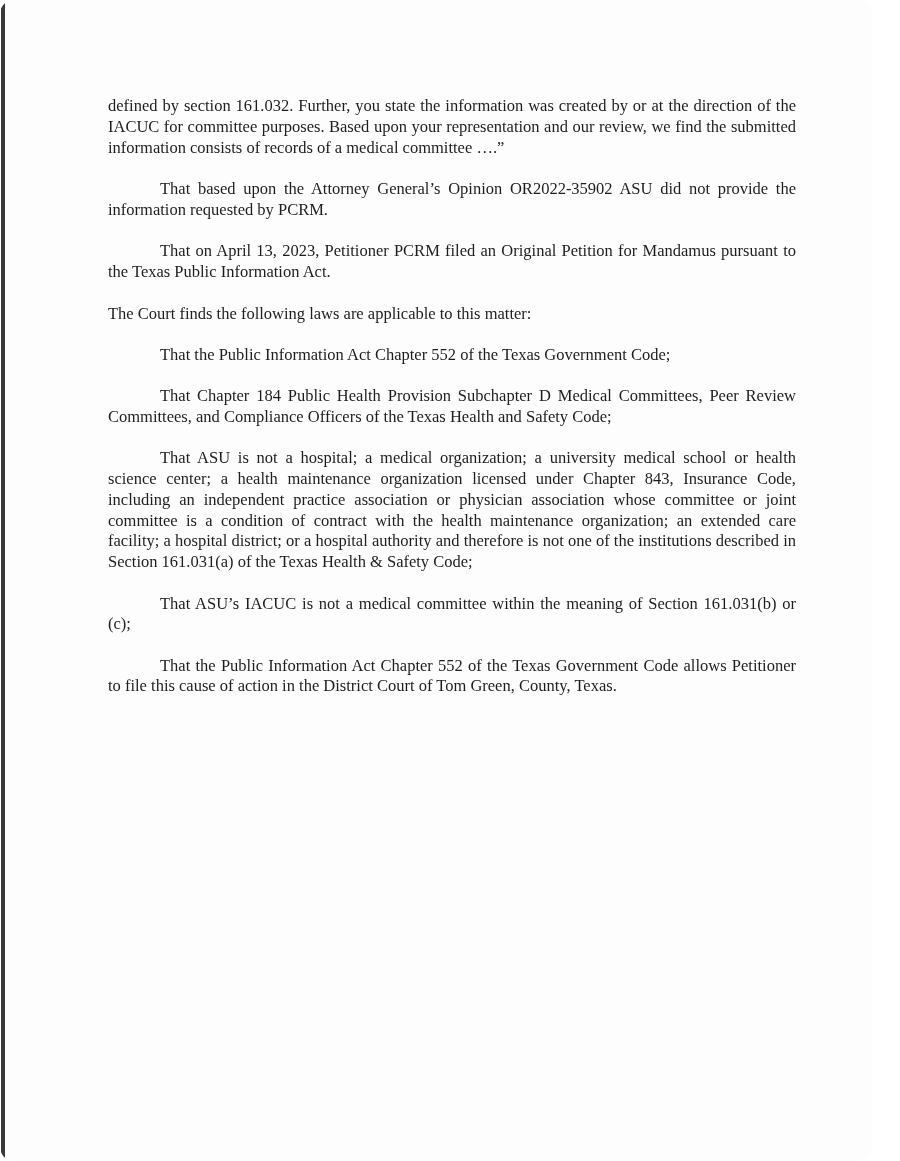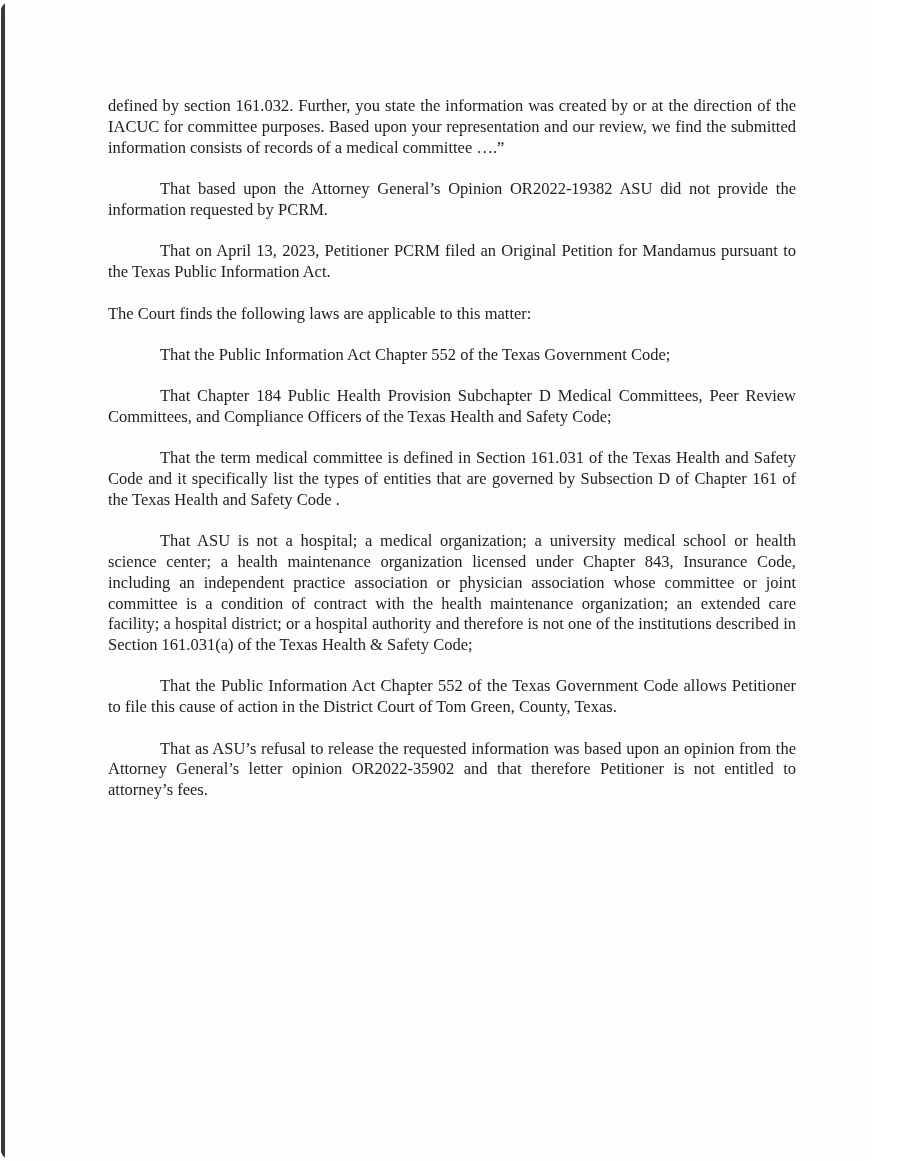--- a/index.html
+++ b/index.html
@@ -49,23 +49,22 @@
     margin-top: 21px;
   }
 </style>
 </head>
 <body>
 
 <div class="page">
   <div class="scan-border"></div>
   <div class="content">
       <p class="para">defined by section 161.032.  Further, you state the information was created by or at the direction of the IACUC for committee purposes.  Based upon your representation and our review, we find the submitted information consists of records of a medical committee ….”</p>
-      <p class="para indent">That based upon the Attorney General’s Opinion OR2022-19382 ASU did not provide the information requested by PCRM.</p>
+      <p class="para indent">That based upon the Attorney General’s Opinion OR2022-35902 ASU did not provide the information requested by PCRM.</p>
       <p class="para indent">That on April 13, 2023, Petitioner PCRM filed an Original Petition for Mandamus pursuant to the Texas Public Information Act.</p>
       <p class="para gap-before">The Court finds the following laws are applicable to this matter:</p>
       <p class="para indent">That the Public Information Act Chapter 552 of the Texas Government Code;</p>
       <p class="para indent">That Chapter 184 Public Health Provision Subchapter D Medical Committees, Peer Review Committees, and Compliance Officers of the Texas Health and Safety Code;</p>
-      <p class="para indent">That the term medical committee is defined in Section 161.031 of the Texas Health and Safety Code and it specifically list the types of entities that are governed by Subsection D of Chapter 161 of the Texas Health and Safety Code .</p>
       <p class="para indent">That ASU is not a hospital; a medical organization; a university medical school or health science center; a health maintenance organization licensed under Chapter 843, Insurance Code, including an independent practice association or physician association whose committee or joint committee is a condition of contract with the health maintenance organization; an extended care facility; a hospital district; or a hospital authority and therefore is not one of the institutions described in Section 161.031(a) of the Texas Health &amp; Safety Code;</p>
+      <p class="para indent">That ASU’s IACUC is not a medical committee within the meaning of Section 161.031(b) or (c);</p>
       <p class="para indent">That the Public Information Act Chapter 552 of the Texas Government Code allows Petitioner to file this cause of action in the District Court of Tom Green, County, Texas.</p>
-      <p class="para indent">That as ASU’s refusal to release the requested information was based upon an opinion from the Attorney General’s  letter opinion OR2022-35902 and that therefore Petitioner is not entitled to attorney’s fees.</p>
     </div>
 </div>
 
 </body></html>

